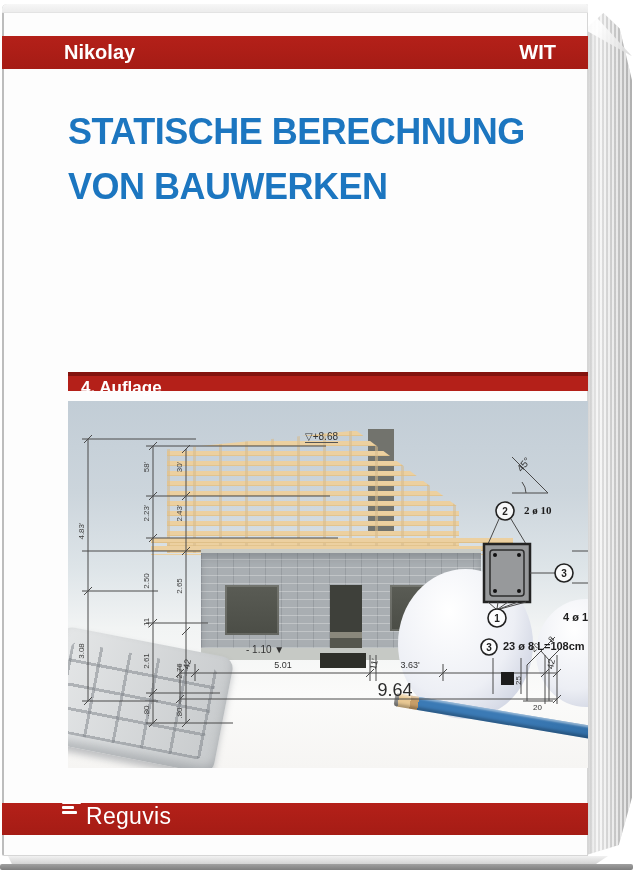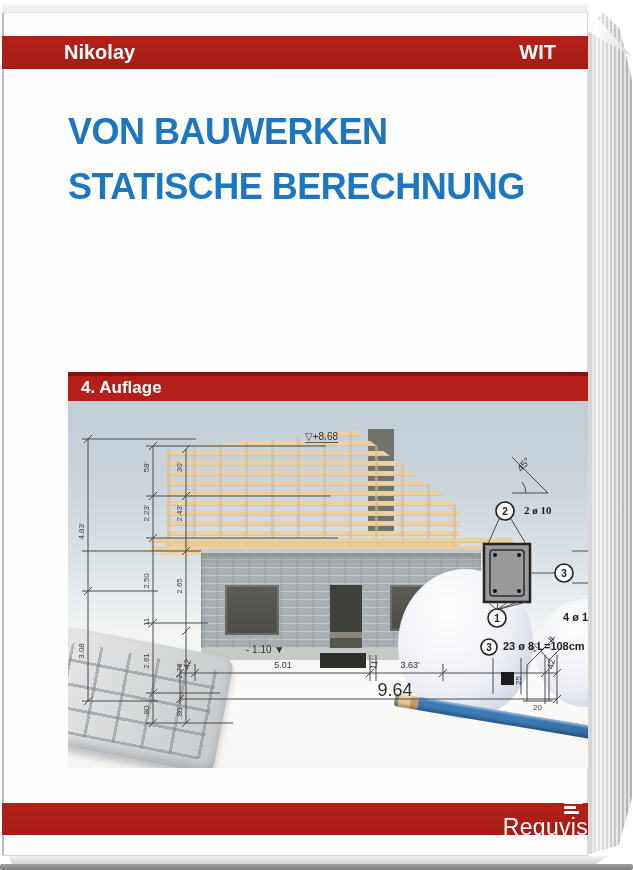--- a/index.html
+++ b/index.html
@@ -25,26 +25,26 @@
     background:linear-gradient(180deg,#f1f1f1,#cccccc);
     clip-path:polygon(0 0,100% 0,97.5% 100%,0.8% 100%);}
   .ground-shadow{position:absolute;left:0;top:864px;width:633px;height:6px;
     background:linear-gradient(180deg,#a0a0a0,#7e7e7e);border-radius:2px;}
 
   
   .band-top{position:absolute;left:2px;top:36px;width:586px;height:33px;
     background:linear-gradient(180deg,#b42019,#a51c15);color:#ffffff;
     display:flex;align-items:center;justify-content:space-between;
     padding:0 32px 0 62px;font-size:20px;font-weight:bold;}
-  .band-edition{position:absolute;left:68px;top:372px;width:520px;height:29px;
+  .band-edition{position:absolute;left:68px;top:372px;width:520px;height:19px;
     background:#b42019;border-top:4px solid #83130e;color:#ffffff;
     font-size:17px;font-weight:bold;line-height:24px;padding-left:13px;}
   .band-publisher{position:absolute;left:2px;top:803px;width:586px;height:32px;
     background:linear-gradient(180deg,#b42019,#a51c15);color:#ffffff;
-    display:flex;align-items:flex-end;padding-left:60px;flex-direction:column;}
+    display:flex;align-items:flex-start;padding-left:60px;}
   .logo-mark{display:inline-flex;flex-direction:column;gap:2px;margin-right:5px;margin-top:-2px;}
   .logo-mark i{display:block;height:3px;background:#ffffff;border-radius:1px;}
   .logo-mark i:nth-child(1){width:19px;}
   .logo-mark i:nth-child(2){width:12px;}
   .logo-mark i:nth-child(3){width:15px;}
   .logo-text{font-size:23px;font-weight:normal;letter-spacing:.3px;}
 
   
   .title{position:absolute;left:68px;top:104px;width:505px;color:#1c76c0;
     font-size:36px;font-weight:bold;line-height:55px;letter-spacing:-0.5px;white-space:nowrap;}
@@ -119,22 +119,22 @@
   <div class="page-curl"></div>
   <div class="pages-bottom"></div>
   <div class="ground-shadow"></div>
 
   <div class="band-top">
     <span>Nikolay</span>
     <span>WIT</span>
   </div>
 
   <div class="title">
+    <div>STATISCHE BERECHNUNG</div>
     <div>VON BAUWERKEN</div>
-    <div>STATISCHE BERECHNUNG</div>
   </div>
 
   <div class="band-edition">
     <span>4. Auflage</span>
   </div>
 
   <div class="photo">
 
     <div class="chimney"></div>
     <div class="roof-main"></div>

